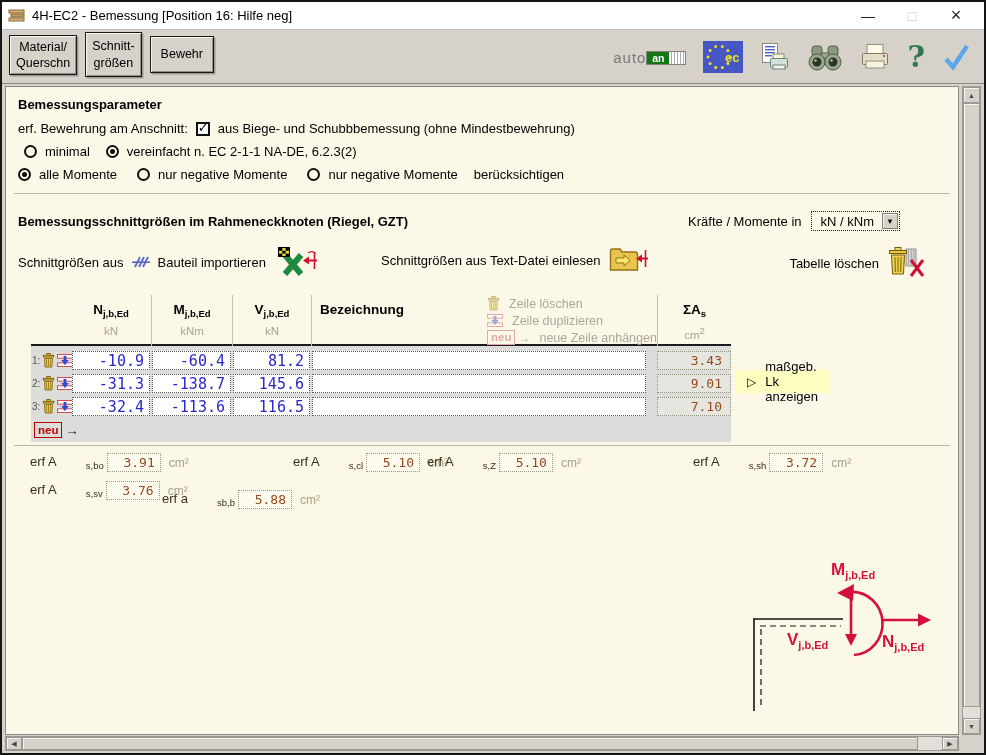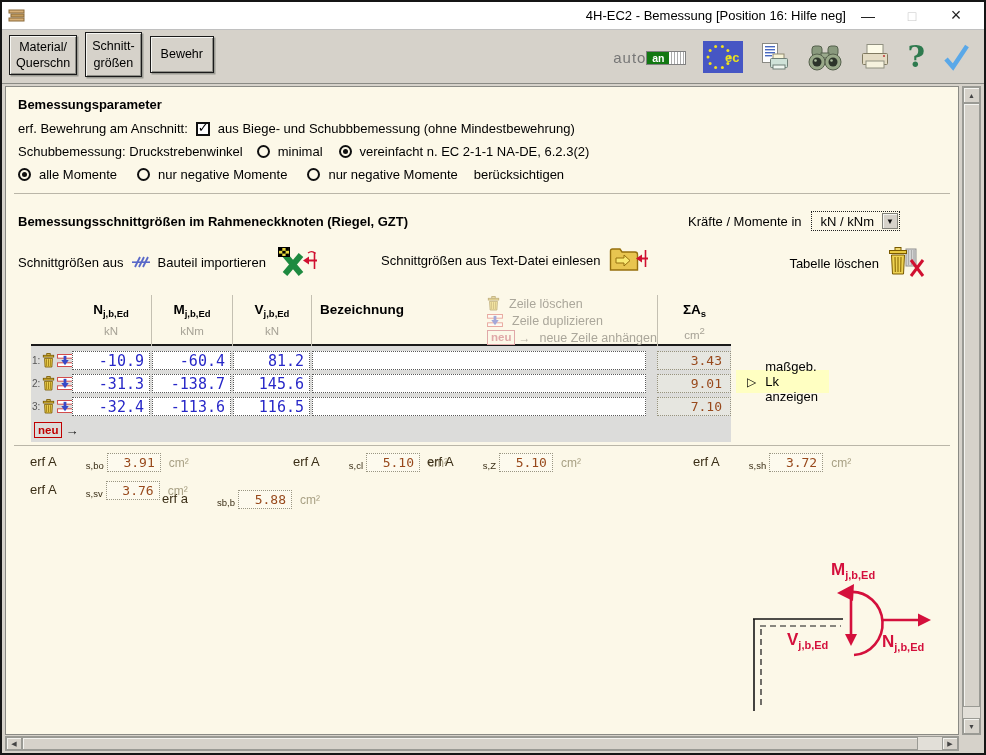--- a/index.html
+++ b/index.html
@@ -4,21 +4,21 @@
 <style>
   * { margin:0; padding:0; box-sizing:border-box; }
   body { font-family:"Liberation Sans","DejaVu Sans",sans-serif; background:#888; }
 
   .window { width:986px; height:755px; border:2px solid #151515; background:#D6D2CA;
             position:relative; display:flex; flex-direction:column; overflow:hidden; }
 
   
   .titlebar { height:28px; background:#FFFFFF; border-bottom:1px solid #C0C0C0;
               display:flex; align-items:center; padding:0 6px; flex:0 0 auto; }
-  .title-text { font-size:13px; color:#000; margin-left:6px; flex:1;text-align:right; }
+  .title-text { font-size:13px; color:#000; margin-left:6px; flex:1; }
   .win-controls { display:flex; align-items:center; gap:0; }
   .win-btn { width:44px; height:26px; display:flex; align-items:center; justify-content:center;
              font-size:14px; color:#222; }
   .win-btn.disabled { color:#C8C8C8; }
 
   
   .toolbar { height:54px; background:#D6D2CA; border-bottom:1px solid #8A8A84;
              display:flex; align-items:flex-start; padding:0 14px 0 7px; flex:0 0 auto; }
   .tb-btn { border:1px solid #1A1A1A; background:#D6D2CA; text-align:center;
             font-size:12.5px; line-height:1.3; color:#000; padding:3px 6px;
@@ -227,21 +227,20 @@
     <div class="content">
 
       <div style="position:absolute; top:10px; left:12px; right:20px;">
         <div class="bold">Bemessungsparameter</div>
         <div class="prow" style="margin-top:9px;">
           <span>erf. Bewehrung am Anschnitt:</span>
           <span class="cbx sel"></span>
           <span>aus Biege- und Schubbbemessung (ohne Mindestbewehrung)</span>
         </div>
         <div class="prow" style="margin-top:8px;">
-          <span>Schubbemessung:  Druckstrebenwinkel</span>
           <span class="radio" style="margin-left:6px;"></span>
           <span>minimal</span>
           <span class="radio sel" style="margin-left:8px;"></span>
           <span>vereinfacht n. EC 2-1-1 NA-DE, 6.2.3(2)</span>
         </div>
         <div class="prow" style="margin-top:8px;">
           <span class="radio sel"></span>
           <span>alle Momente</span>
           <span class="radio" style="margin-left:12px;"></span>
           <span>nur negative Momente</span>

